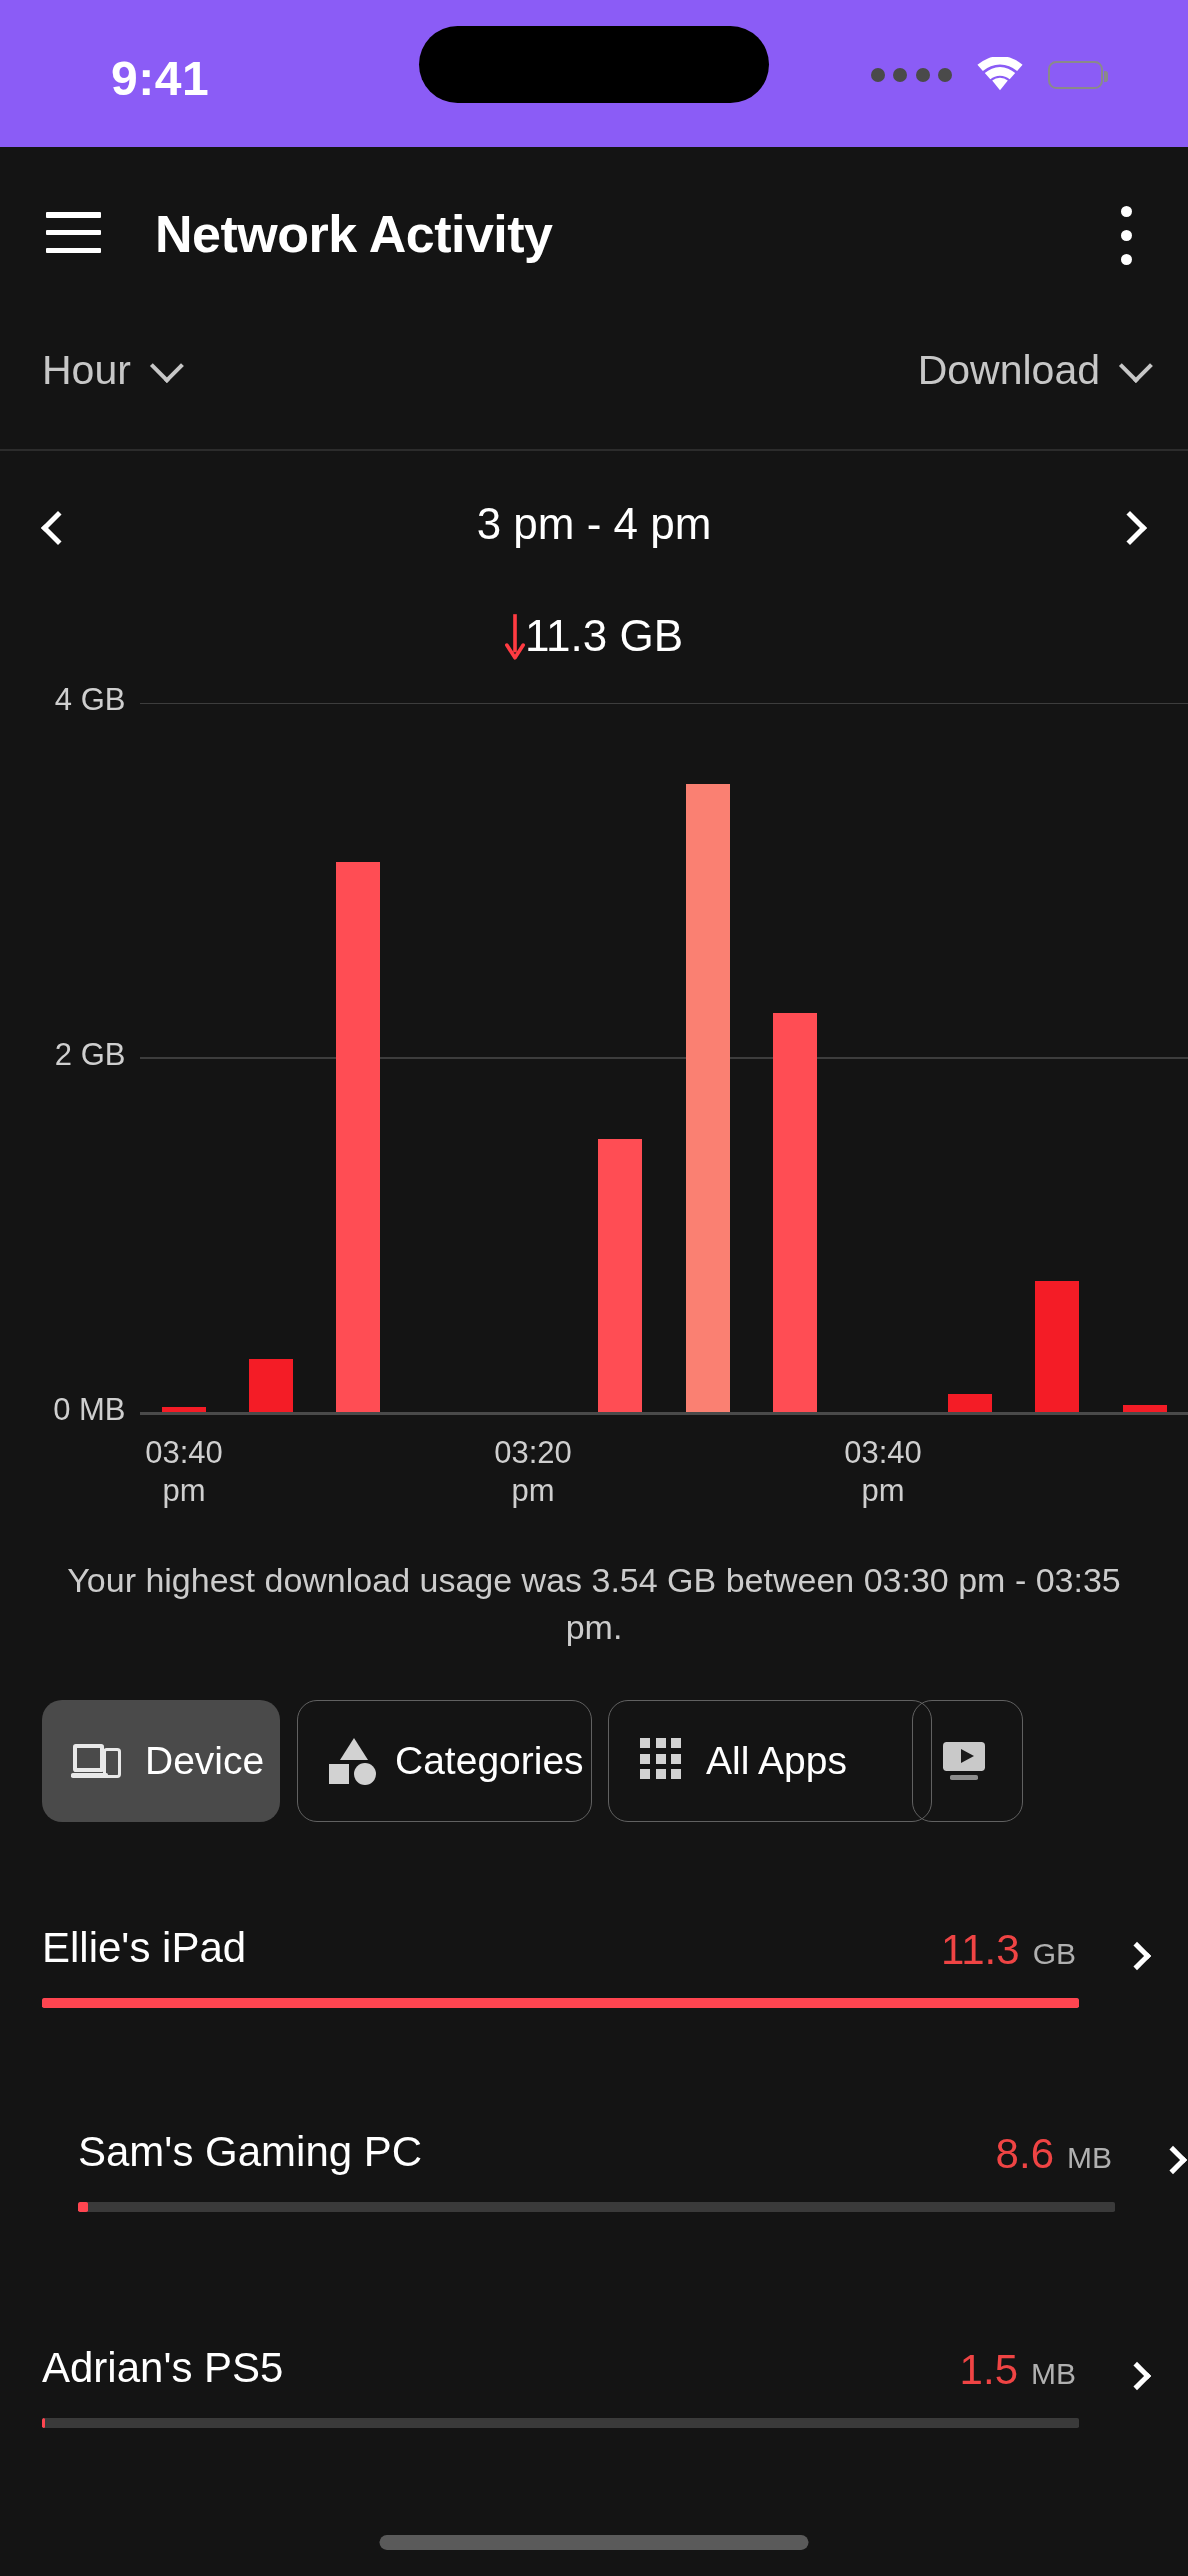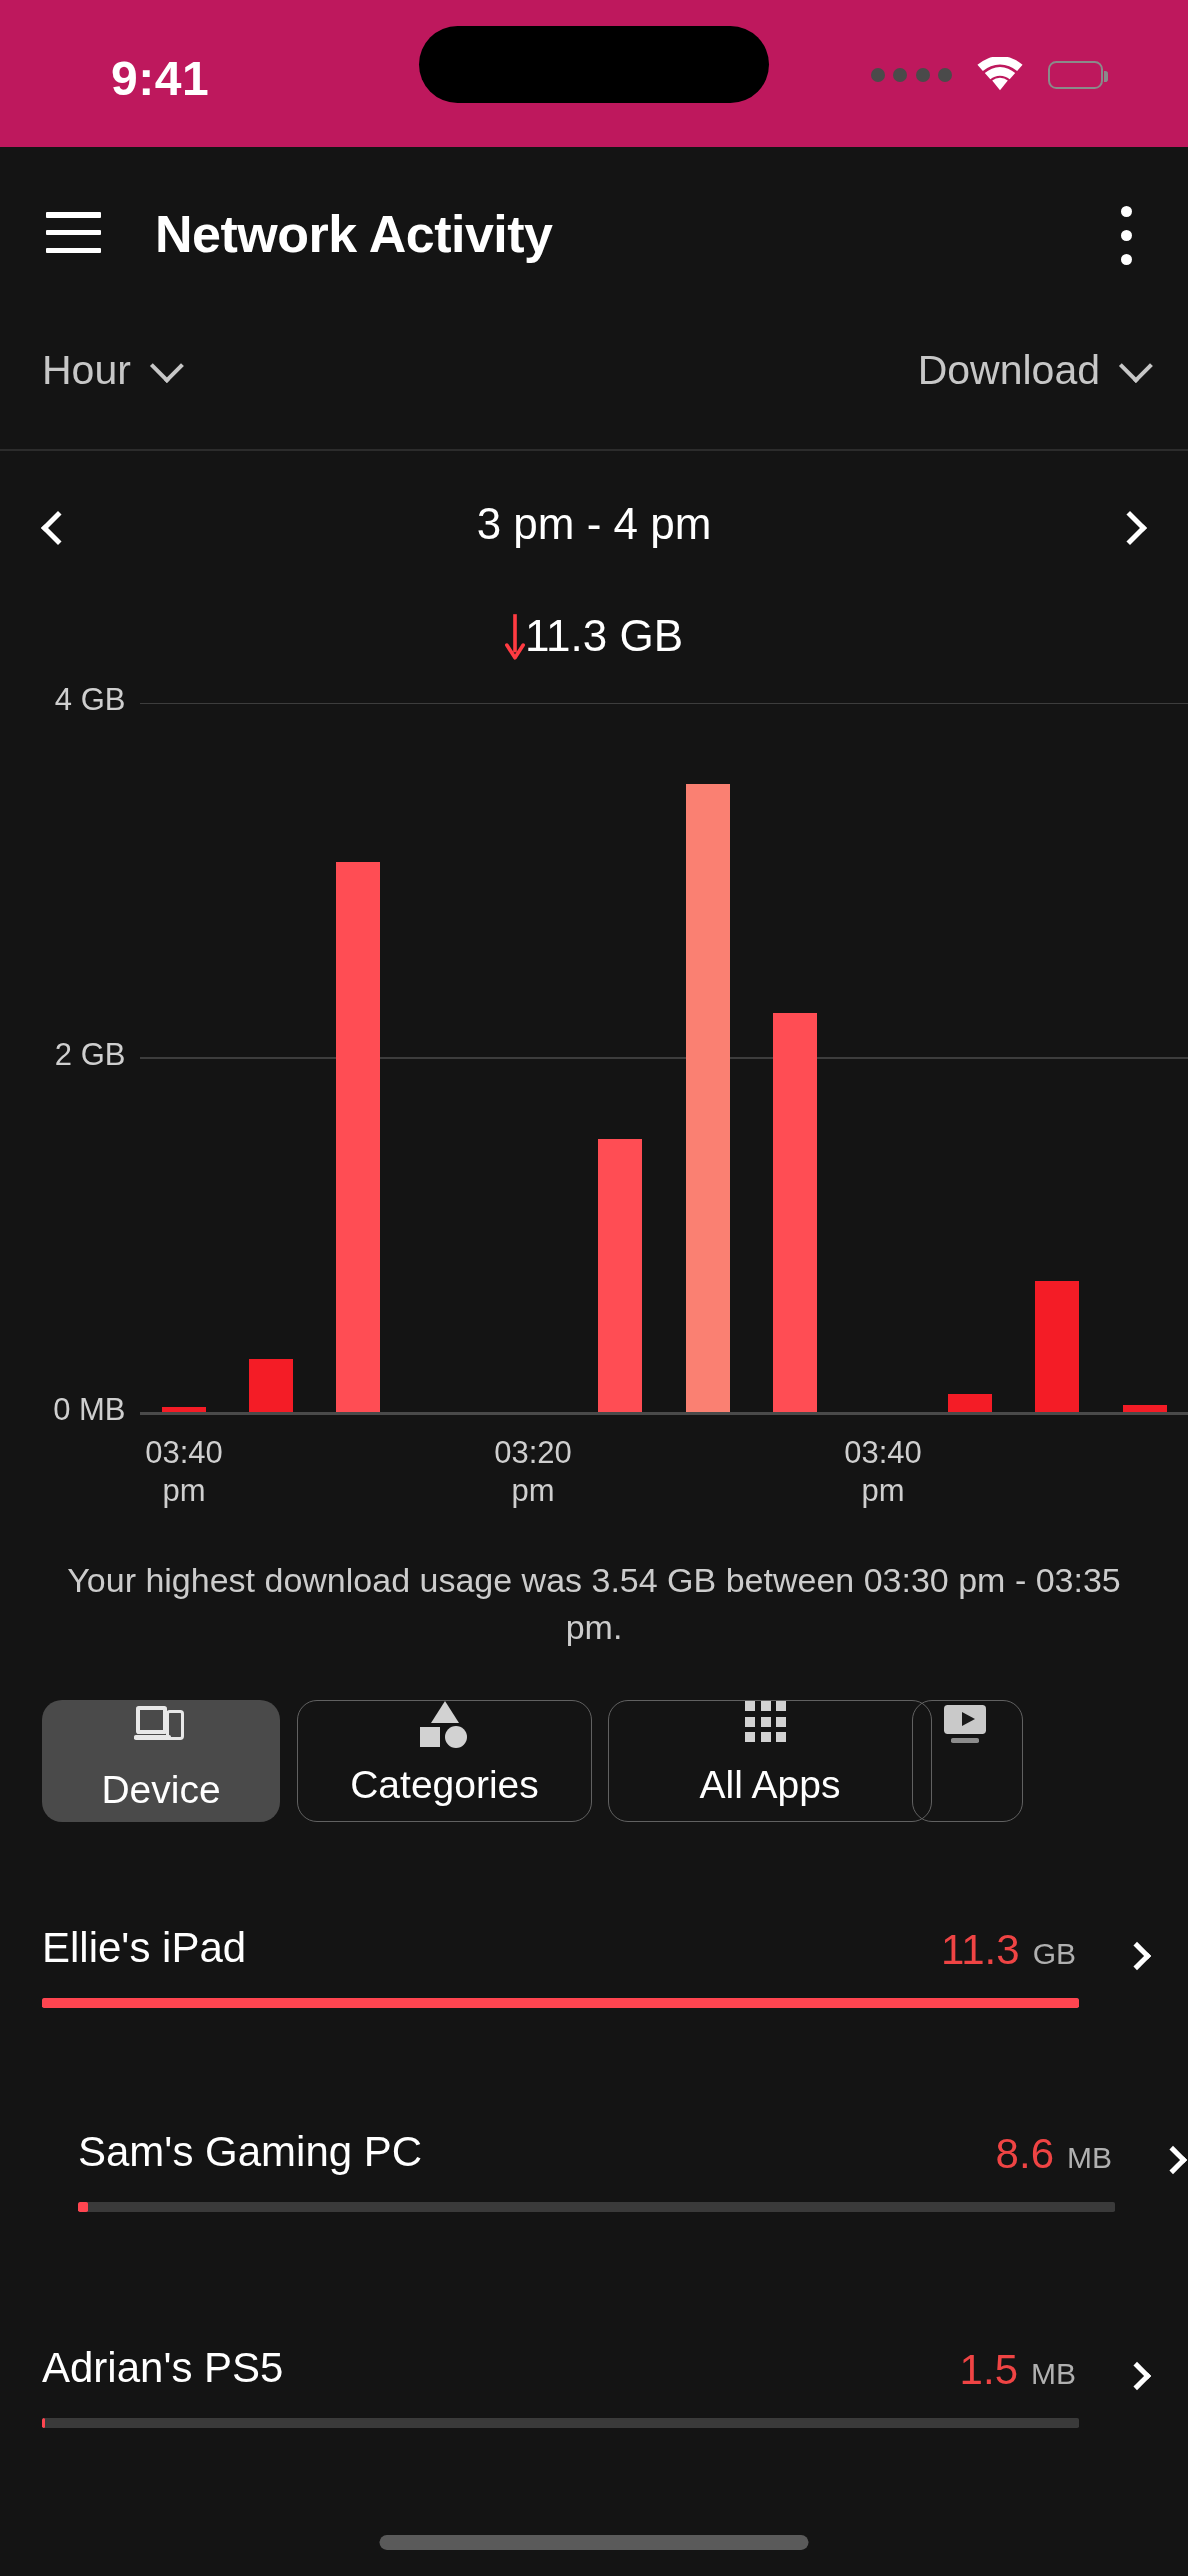--- a/index.html
+++ b/index.html
@@ -7,21 +7,21 @@
     width:1188px; height:2576px;
     background:#0a0a0a;
     font-family:"Liberation Sans", sans-serif;
     overflow:hidden;
   }
   body { position:relative; background:#141414; }
 
   
   .statusbar {
     position:absolute; top:0; left:0; width:1188px; height:147px;
-    background:#be185d;
+    background:#8b5cf6;
     text-decoration:underline;
   }
   .sb-time {
     position:absolute; left:111px; top:51px;
     font-size:48px; font-weight:600; color:#ffffff;
     letter-spacing:0.5px;
   }
   .dynamic-island {
     position:absolute; left:419px; top:26px;
     width:350px; height:77px; border-radius:42px;
@@ -142,21 +142,21 @@
   }
 
   
   .chips {
     position:absolute; top:1700px; left:0; width:1188px; height:138px;
     overflow:hidden;
   }
   .chip {
     position:absolute; top:0; height:122px; border-radius:20px;
     display:flex; align-items:center; gap:22px; padding:0 31px;
-    font-size:39px; color:#ffffff; white-space:nowrap;flex-direction:column;
+    font-size:39px; color:#ffffff; white-space:nowrap;
   }
   .chip.selected { background:#4a4a4a; border:none; }
   .chip.outlined { background:transparent; border:1.8px solid #616161;gap:16px; }
 
   .ic { width:50px; height:46px; position:relative; flex:none; }
 
   
   .ic-dev-lap { position:absolute; left:0; top:5.5px; width:31px; height:28px;
                 border:4.6px solid #e8e8e8; border-radius:2.8px; }
   .ic-dev-base { position:absolute; left:-1.8px; top:35px; width:37px; height:4.6px;

